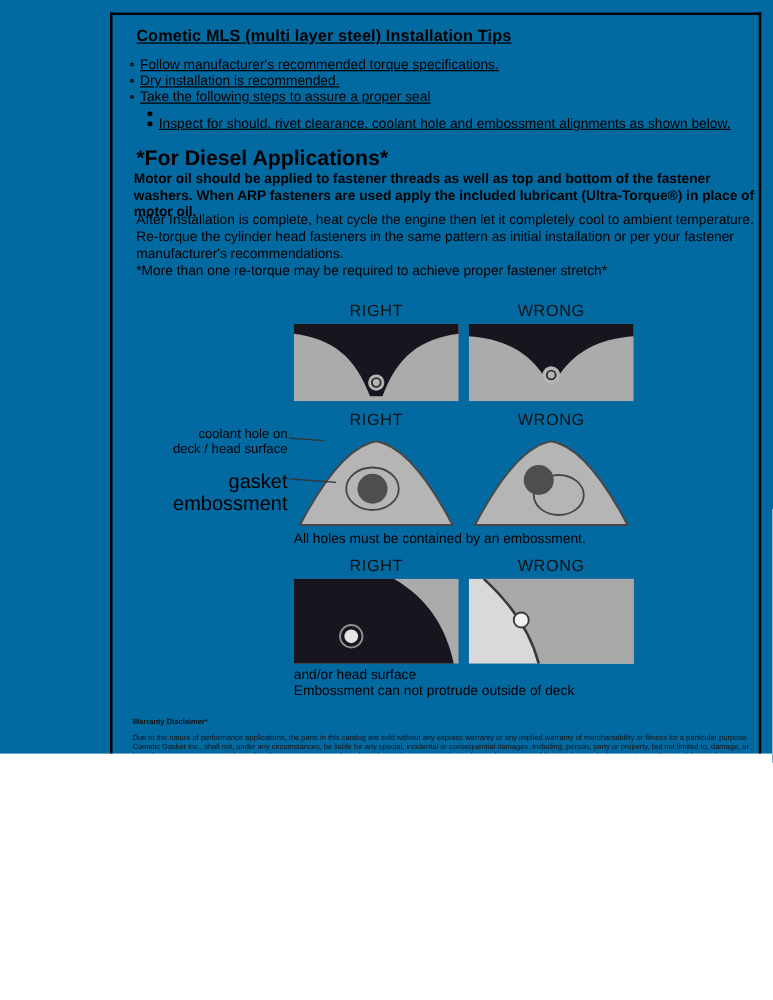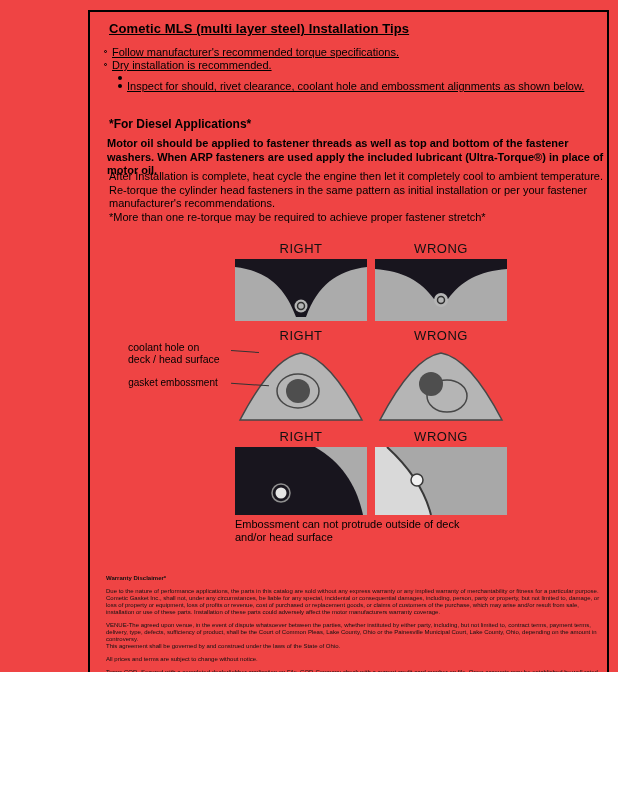--- a/index.html
+++ b/index.html
@@ -1,53 +1,53 @@
 <!DOCTYPE html>
 <html><head>
 <meta charset="utf-8">
 <style>
   * { margin:0; padding:0; box-sizing:border-box; }
   html,body { background:#ffffff; }
   #page {
-    position:relative; width:618px; height:672px; background:#ef4444;
+    position:relative; width:618px; height:603px; background:#0369a1;
     font-family:"Liberation Sans", sans-serif; color:#000; overflow:hidden;
   }
   .frame {
     position:absolute; left:88px; top:10px; width:521px; height:790px;
     border-top:2px solid #000; border-left:2px solid #000; border-right:2px solid #000;
   }
   .title {
     position:absolute; left:109px; top:21px;
     font-size:13px; font-weight:bold; text-decoration:underline; letter-spacing:0.1px;
   }
   .tips { position:absolute; left:104px; top:46px; width:500px; font-size:11px;text-decoration:underline; }
   .tip-item { display:flex; align-items:flex-start; line-height:13px; }
   .sub-tips { margin-left:14px; }
   .b1 { flex:0 0 auto; width:3px; height:3px; border:1px solid #000; border-radius:50%; margin:4px 5px 0 0; }
   .b2 { flex:0 0 auto; width:4px; height:4px; background:#000; border-radius:50%; margin:4px 5px 0 0; }
-  .diesel-heading { position:absolute; left:109px; top:117px; font-size:12px; font-weight:bold; }
+  .diesel-heading { position:absolute; left:109px; top:117px; font-size:17px; font-weight:bold; }
   .para1 { position:absolute; left:107px; top:137px; width:497px; font-size:11px; line-height:13.5px;font-weight:bold; }
   .para2 { position:absolute; left:109px; top:170px; width:497px; font-size:11px; line-height:13.5px; }
   .note  { position:absolute; left:109px; top:211px; width:497px; font-size:11px; }
 
   .diagrams { position:absolute; left:235px; top:228px; width:272px;margin-top:13px; }
   .fig { margin-bottom:7px; }
   .fig-head { display:flex; gap:8px; font-size:13px; color:#111; margin-bottom:3px; }
   .fig-head span { width:132px; text-align:center; letter-spacing:0.5px; }
   .fig-panels { display:flex; gap:8px; }
   .fig-panels svg { display:block; }
   .fig-caption { margin-top:3px; font-size:11px; line-height:13px; }
 
   .label-coolant {
     position:absolute; left:128px; top:341px; width:102px;
-    font-size:10.5px; line-height:12px;
+    text-align:right; font-size:10.5px; line-height:12px;
   }
   .label-embossment {
     position:absolute; left:116px; top:377px; width:114px;
-    text-align:center; font-size:10px;
+    text-align:right; font-size:16px;
   }
   .leader1 { position:absolute; left:231px; top:351px; width:28px; height:1px; background:#333; transform:rotate(4deg); }
   .leader2 { position:absolute; left:231px; top:384px; width:38px; height:1px; background:#333; transform:rotate(4deg); }
 
   .disclaimer { position:absolute; left:106px; top:575px; width:501px; font-size:6px; line-height:7px; color:#111; }
   .disclaimer .dheading { font-weight:bold; margin-bottom:6px; }
   .disclaimer .dpara { margin-bottom:6px; }
   .footer-code { position:absolute; left:416px; top:757px; font-size:18px; letter-spacing:0.2px; }
 </style>
 </head>
@@ -59,20 +59,24 @@
   <div class="title">Cometic MLS (multi layer steel) Installation Tips</div>
 
   <div class="tips">
     <div class="tip-item">
       <span class="b1"></span>
       <span>Follow manufacturer's recommended torque specifications.</span>
     </div>
     <div class="tip-item">
       <span class="b1"></span>
       <span>Dry installation is recommended.</span>
+    </div>
+    <div class="tip-item">
+      <span class="b1"></span>
+      <span>Take the following steps to assure a proper seal</span>
     </div>
     <div class="sub-tips">
       <div class="tip-item">
         <span class="b2"></span>
       </div>
       <div class="tip-item">
         <span class="b2"></span>
         <span>Inspect for should, rivet clearance, coolant hole and embossment alignments as shown below.</span>
       </div>
     </div>
@@ -116,20 +120,21 @@
           <path d="M5,74 C28,30 48,10 66,7 C84,10 104,30 127,74 Z" fill="#b5b5b5" stroke="#474747" stroke-width="1.5"></path>
           <ellipse cx="63" cy="45" rx="21" ry="17" fill="none" stroke="#474747" stroke-width="1.5"></ellipse>
           <circle cx="63" cy="45" r="12" fill="#4e4e4e"></circle>
         </svg>
         <svg width="132" height="76" viewBox="0 0 132 76">
           <path d="M5,74 C28,30 48,10 66,7 C84,10 104,30 127,74 Z" fill="#b5b5b5" stroke="#474747" stroke-width="1.5"></path>
           <ellipse cx="72" cy="50" rx="20" ry="16" fill="none" stroke="#474747" stroke-width="1.5"></ellipse>
           <circle cx="56" cy="38" r="12" fill="#4e4e4e"></circle>
         </svg>
       </div>
+      <div class="fig-caption">All holes must be contained by an embossment.</div>
     </div>
 
     <div class="fig">
       <div class="fig-head">
         <span>RIGHT</span>
         <span>WRONG</span>
       </div>
       <div class="fig-panels">
         <svg width="132" height="68" viewBox="0 0 132 68">
           <rect width="132" height="68" fill="#ababab"></rect>
@@ -138,22 +143,22 @@
           <circle cx="46" cy="46" r="9" fill="none" stroke="#8f8f8f" stroke-width="1.5"></circle>
         </svg>
         <svg width="132" height="68" viewBox="0 0 132 68">
           <rect width="132" height="68" fill="#d9d9d9"></rect>
           <path d="M12,0 C36,22 50,44 56,68 H132 V0 Z" fill="#a8a8a8"></path>
           <path d="M12,0 C36,22 50,44 56,68" fill="none" stroke="#383838" stroke-width="2"></path>
           <circle cx="42" cy="33" r="6" fill="#f0f0f0" stroke="#383838" stroke-width="1.5"></circle>
         </svg>
       </div>
       <div class="fig-caption">
+        <div>and/or head surface</div>
         <div>Embossment can not protrude outside of deck</div>
-        <div>and/or head surface</div>
       </div>
     </div>
   </div>
 
   <div class="label-coolant">
     <div>coolant hole on</div>
     <div>deck / head surface</div>
   </div>
   <div class="leader1"></div>
   <div class="label-embossment">gasket embossment</div>

